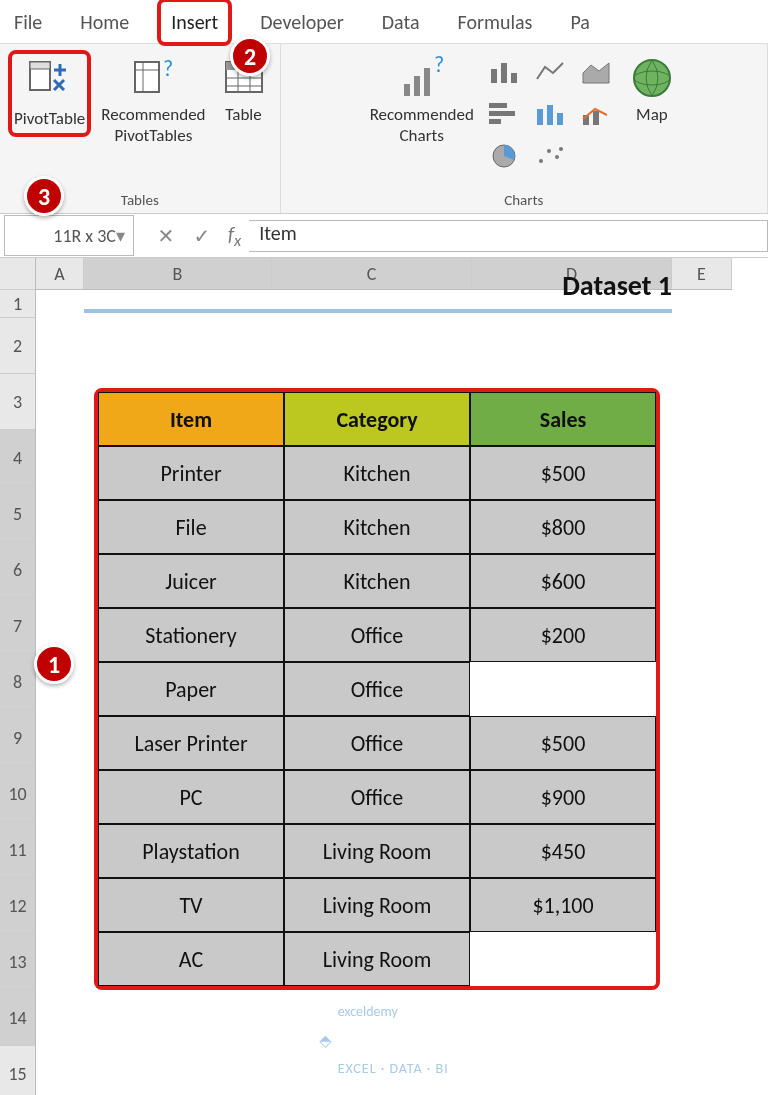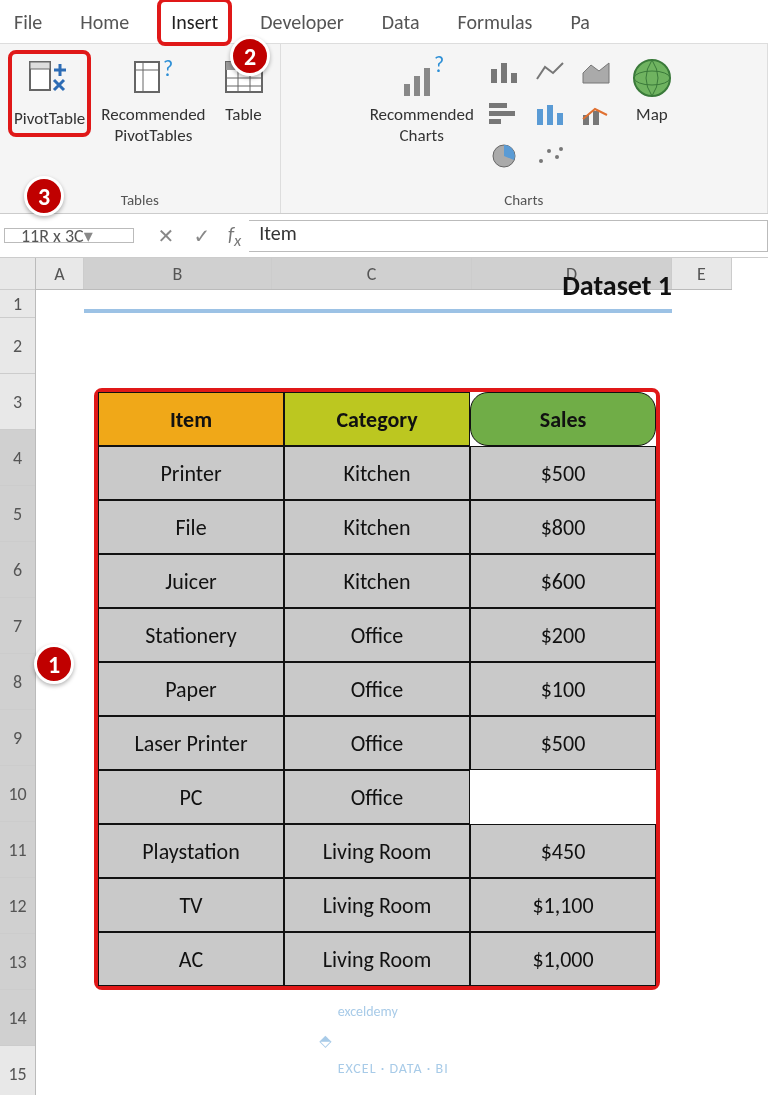--- a/index.html
+++ b/index.html
@@ -16,21 +16,21 @@
 .group { display: flex; flex-direction: column; align-items: center; padding: 6px 8px 4px; border-right: 1px solid #ddd; }
 .group-items { display: flex; align-items: flex-start; gap: 8px; flex: 1; }
 .group-label { font-size: 15px; color: #555; text-align: right; margin-top: 2px; }
 .rb-btn { display: flex; flex-direction: column; align-items: center; justify-content: flex-start; text-align: center; font-size: 17px; color: #333; padding: 4px 2px; cursor: pointer; min-width: 56px; }
 .rb-btn .ico { width: 48px; height: 48px; display: flex; align-items: center; justify-content: center; margin-bottom: 2px; }
 .chart-grid { display: grid; grid-template-columns: repeat(3, 40px); grid-template-rows: repeat(3, 36px); gap: 6px; padding-top: 4px; }
 .chart-cell { display: flex; align-items: center; justify-content: center; font-size: 22px; color: #555; }
 
 
 .formula-bar { display: flex; align-items: center; height: 44px; border-bottom: 1px solid #ccc; background: #fff; padding-left: 4px; }
-.name-box { width: 130px; height: 15px; border: 1px solid #bbb; display: flex; align-items: center; padding: 0 16px; font-size: 18px; color: #555; justify-content: flex-start; }
+.name-box { width: 130px; height: 41px; border: 1px solid #bbb; display: flex; align-items: center; padding: 0 8px; font-size: 18px; color: #555; justify-content: flex-end; }
 .fb-sep { width: 14px; }
 .fb-btn { width: 36px; text-align: center; color: #888; font-size: 20px; }
 .fx { font-style: italic; color: #777; font-size: 20px; margin: 0 8px; }
 .fb-input { flex: 1; height: 32px; border: 1px solid #bbb; border-left: none; padding: 0 10px; font-size: 20px; color: #333; }
 
 
 .sheet { display: flex; position: relative; }
 .row-hdrs { display: flex; flex-direction: column; width: 36px; background: #e8e8e8; border-right: 1px solid #bbb; }
 .row-hdr { height: 56px; border-bottom: 1px solid #ccc; display: flex; align-items: center; justify-content: center; font-size: 18px; color: #555; }
 .row-hdr.first { height: 32px; }
@@ -46,21 +46,21 @@
 .title { font-size: 28px; font-weight: bold; color: #111; }
 .title-underline { height: 4px; background: #9cc2e5; margin-top: 6px; }
 
 
 .data-table { position: absolute; left: 58px; top: 130px; border: 4px solid #e01818; border-radius: 8px; }
 .dt-row { display: flex; }
 .dt-cell { width: 186px; height: 54px; border: 1px solid #111; display: flex; align-items: center; justify-content: center; font-size: 22px; color: #111; background: #c9c9c9; }
 .dt-head { font-weight: bold; }
 .h-item { background: #f0a818; }
 .h-cat { background: #bcc720; }
-.h-sales { background: #70ad47; border-radius: 18px; }
+.h-sales { background: #70ad47; }
 
 
 .callout { position: absolute; width: 40px; height: 40px; border-radius: 50%; background: #c00000; border: 3px solid #fff; color: #fff; font-size: 24px; font-weight: bold; display: flex; align-items: center; justify-content: center; box-shadow: 0 2px 4px rgba(0,0,0,0.3); }
 
 .watermark { position: absolute; left: 50%; transform: translateX(-50%); bottom: 18px; font-size: 14px; color: #a8cbe8; display: flex; align-items: center; gap: 6px; }
 .watermark .logo { font-size: 16px; }
 .watermark .sub { font-size: 14px; letter-spacing: 1px; display: block; color: #a8cbe8; margin-top: 40px; }
 </style>
 </head>
 <body>
@@ -269,45 +269,44 @@
             <div class="dt-cell">$600</div>
           </div>
           <div class="dt-row">
             <div class="dt-cell">Stationery</div>
             <div class="dt-cell">Office</div>
             <div class="dt-cell">$200</div>
           </div>
           <div class="dt-row">
             <div class="dt-cell">Paper</div>
             <div class="dt-cell">Office</div>
-            <div class="dt-cell">$100</div>
           </div>
           <div class="dt-row">
             <div class="dt-cell">Laser Printer</div>
             <div class="dt-cell">Office</div>
             <div class="dt-cell">$500</div>
           </div>
           <div class="dt-row">
             <div class="dt-cell">PC</div>
             <div class="dt-cell">Office</div>
+            <div class="dt-cell">$900</div>
           </div>
           <div class="dt-row">
             <div class="dt-cell">Playstation</div>
             <div class="dt-cell">Living Room</div>
             <div class="dt-cell">$450</div>
           </div>
           <div class="dt-row">
             <div class="dt-cell">TV</div>
             <div class="dt-cell">Living Room</div>
             <div class="dt-cell">$1,100</div>
           </div>
           <div class="dt-row">
             <div class="dt-cell">AC</div>
             <div class="dt-cell">Living Room</div>
-            <div class="dt-cell">$1,000</div>
           </div>
         </div>
     </div>
   </div>
 </div>
 
 <div class="callout" style="left:34px; top:644px">1</div>
 <div class="callout" style="left:230px; top:36px">2</div>
 <div class="callout" style="left:24px; top:176px">3</div>
 

